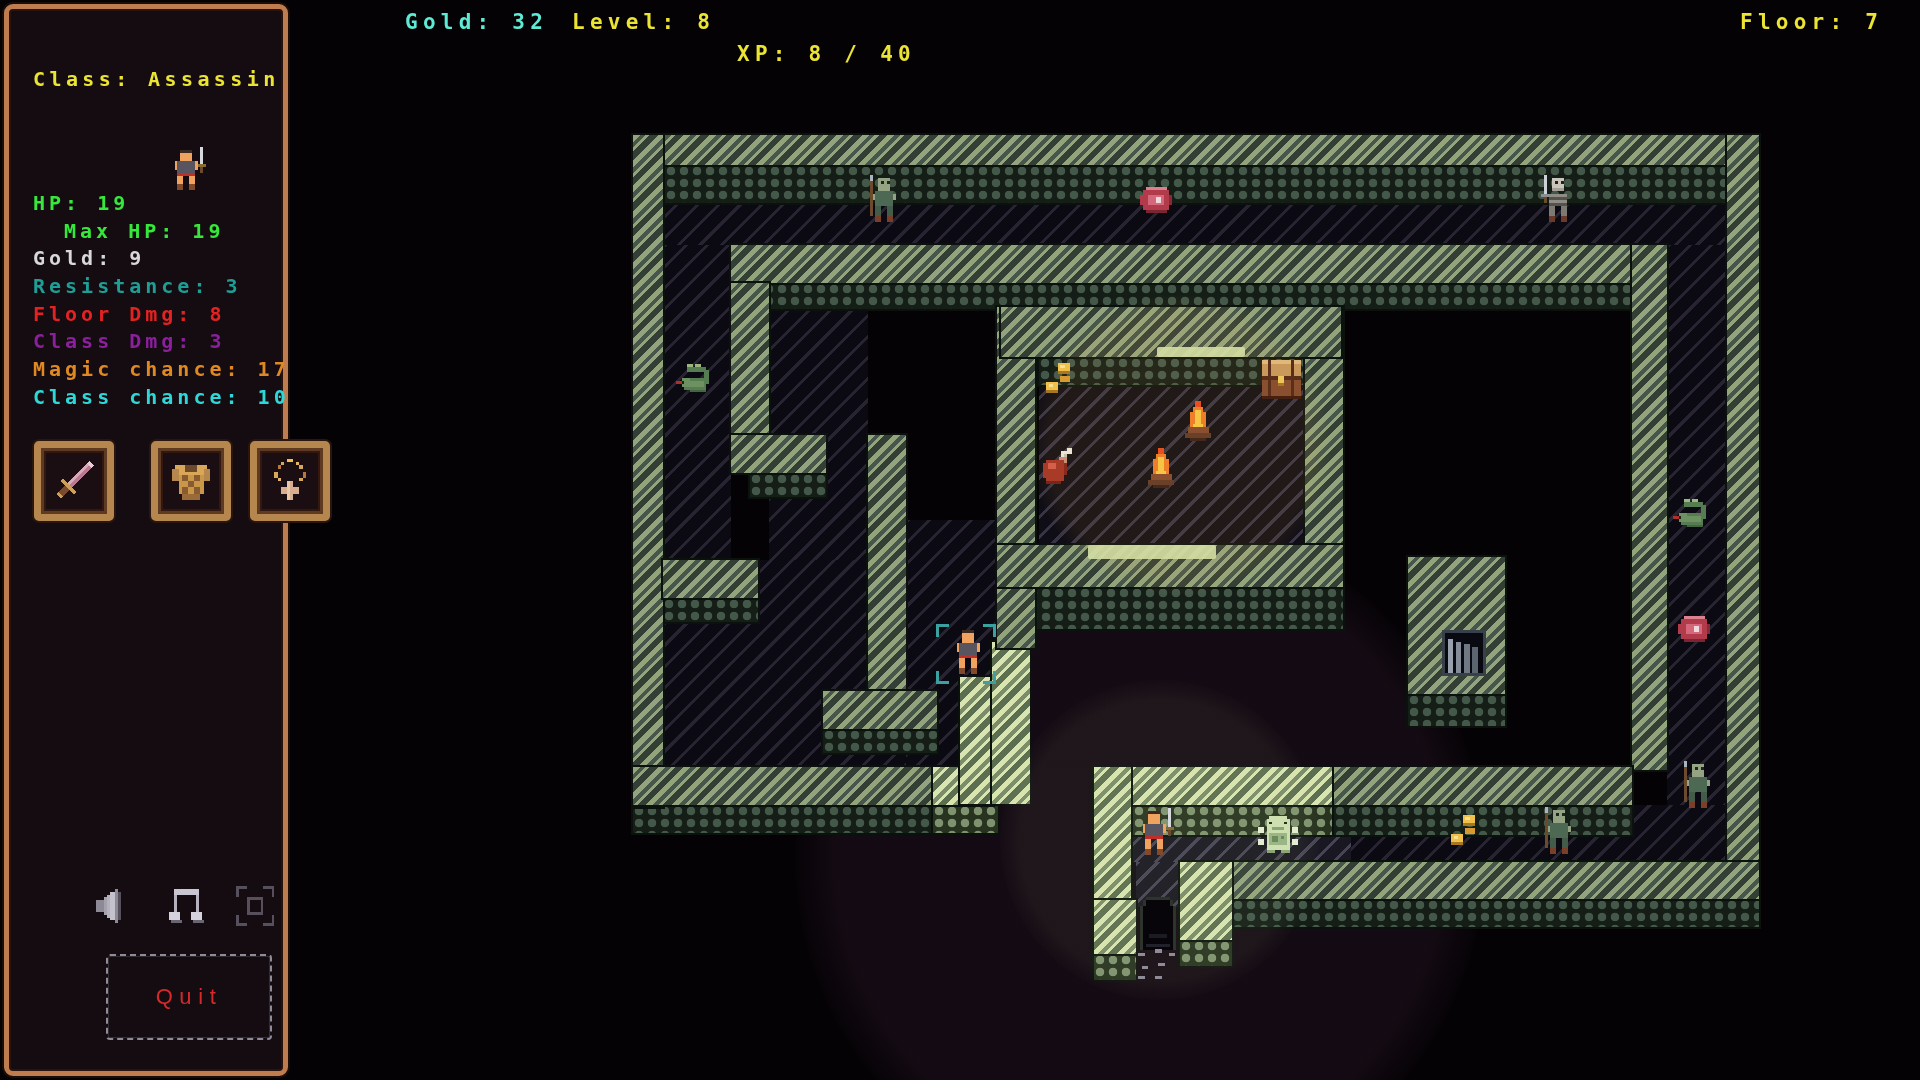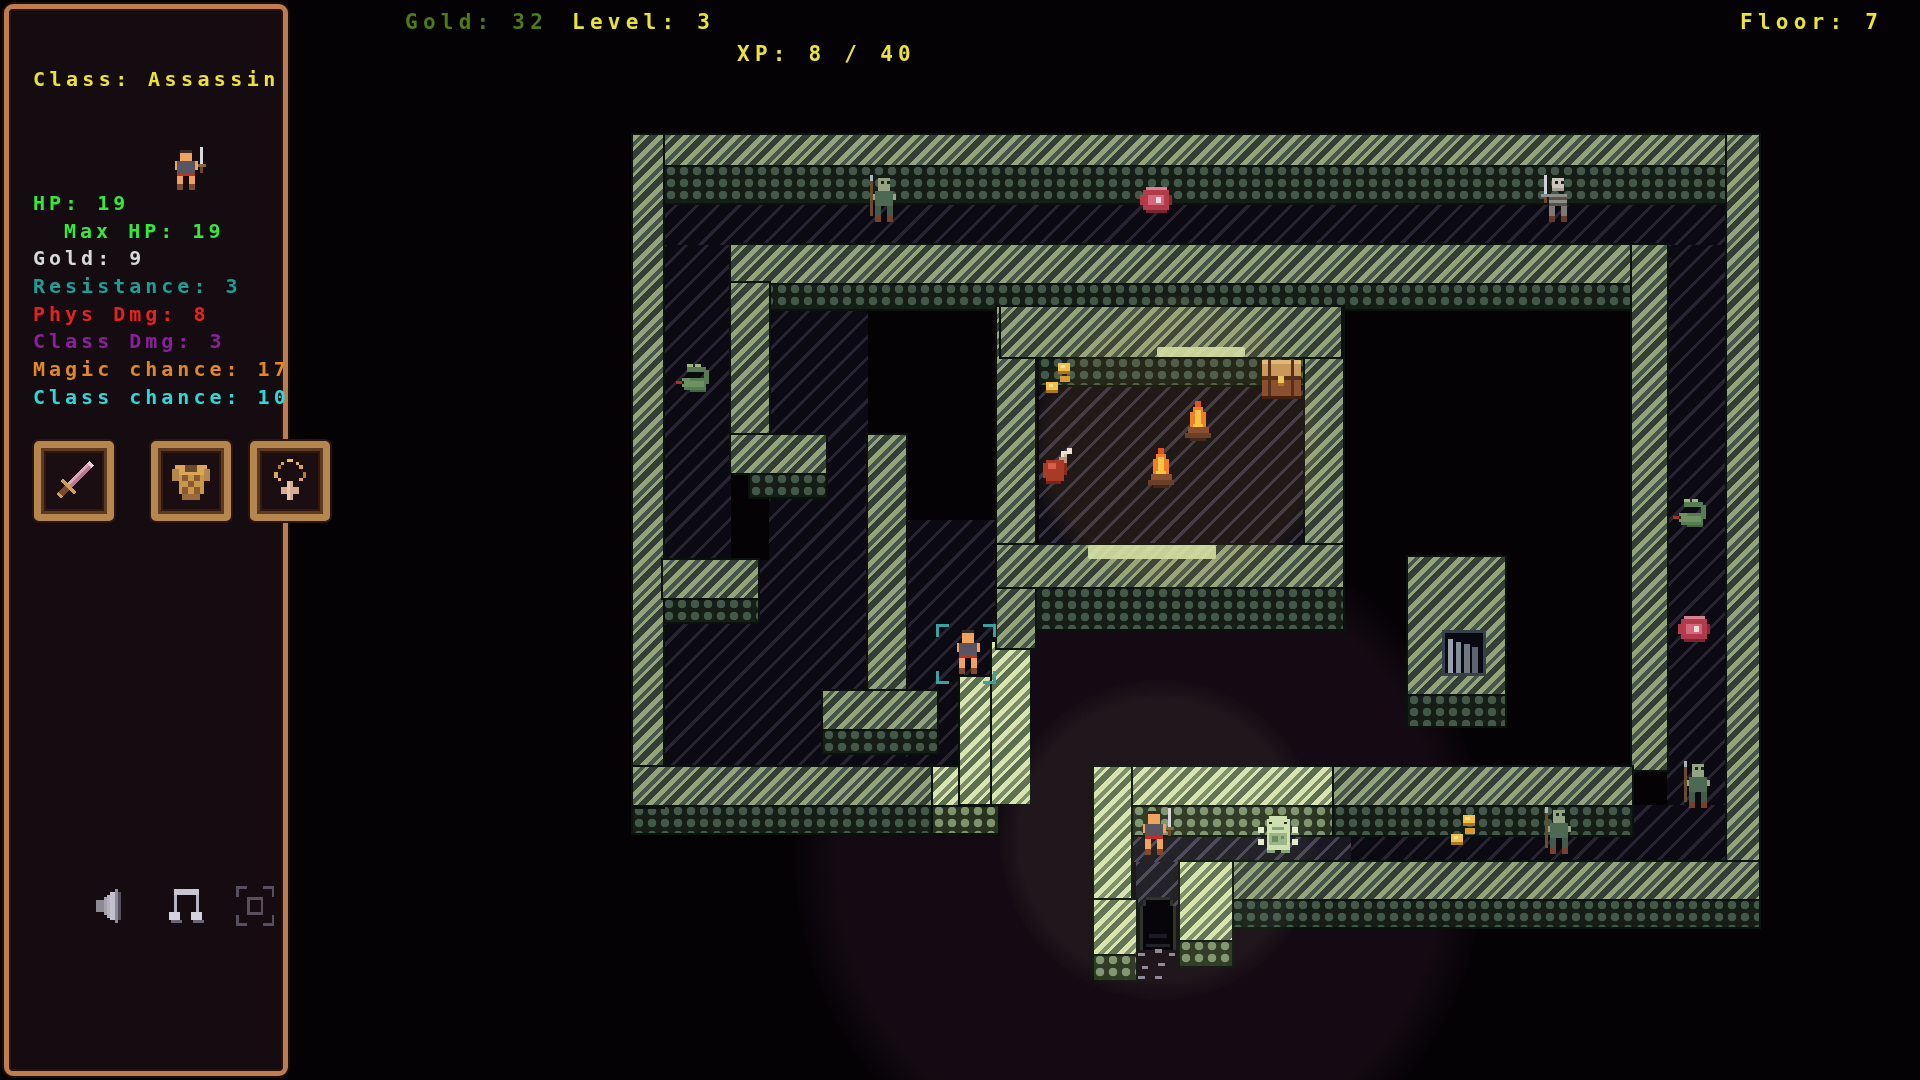--- a/index.html
+++ b/index.html
@@ -54,22 +54,22 @@
   .ent { position:absolute; }
   .ent svg { width:100%; height:100%; display:block; }
   #sel-brackets { position:absolute; pointer-events:none; }
   .corner { position:absolute; width:13px; height:13px; }
 </style>
 </head>
 <body>
 
 <div id="screen">
 
-  <div class="hud-text" style="left: 405px; color: #4d7c0f;">Gold: 32</div>
-  <div class="hud-text" style="left: 572px; color: rgb(236, 228, 51);">Level: 3</div>
+  <div class="hud-text" style="left: 405px; color: #5eead4;">Gold: 32</div>
+  <div class="hud-text" style="left: 572px; color: rgb(236, 228, 51);">Level: 8</div>
   <div class="hud-text" style="left: 737px; color: rgb(236, 228, 51); margin-top: 32px;">XP: 8 / 40</div>
   <div class="hud-text" style="left: 1740px; color: rgb(236, 228, 51);">Floor: 7</div>
 
   <div id="map">
       <div class="glow" style="left: 795px; top: 513px; height: 690px; width: 690px; background: radial-gradient(circle, rgba(58, 30, 52, 0.3) 0px, rgba(58, 30, 52, 0.3) 62%, rgba(0, 0, 0, 0) 72%);"></div>
       <div class="floor" style="left: 663px; top: 195px; width: 1064px; height: 50px;"></div>
       <div class="floor" style="left: 663px; top: 245px; width: 68px; height: 526px;"></div>
       <div class="floor" style="left: 769px; top: 306px; width: 99px; height: 265px;"></div>
       <div class="floor" style="left: 663px; top: 560px; width: 270px; height: 207px;"></div>
       <div class="floor" style="left: 906px; top: 520px; width: 91px; height: 247px;"></div>
@@ -426,21 +426,21 @@
           <rect x="9" y="13" width="2" height="2" fill="#82492b"></rect>
           <rect x="13" y="0" width="1" height="6" fill="#d6dade"></rect>
           <rect x="12" y="6" width="3" height="1" fill="#8a6a30"></rect>
           <rect x="13" y="7" width="1" height="2" fill="#6e4a2c"></rect>
         </svg></div>
     <div id="stats">
         <div class="stat-row" style="color: rgb(53, 232, 58);"><span>HP:</span><span> 19</span></div>
         <div class="stat-row" style="color: rgb(53, 232, 58); padding-left: 31px;"><span>Max HP:</span><span> 19</span></div>
         <div class="stat-row" style="color: rgb(216, 216, 216);"><span>Gold:</span><span> 9</span></div>
         <div class="stat-row" style="color: rgb(31, 158, 150);"><span>Resistance:</span><span> 3</span></div>
-        <div class="stat-row" style="color: rgb(227, 34, 34);"><span>Phys Dmg:</span><span> 8</span></div>
+        <div class="stat-row" style="color: rgb(227, 34, 34);"><span>Floor Dmg:</span><span> 8</span></div>
         <div class="stat-row" style="color: rgb(139, 31, 158);"><span>Class Dmg:</span><span> 3</span></div>
         <div class="stat-row" style="color: rgb(224, 137, 34);"><span>Magic chance:</span><span> 17</span></div>
         <div class="stat-row" style="color: rgb(46, 216, 216);"><span>Class chance:</span><span> 10</span></div>
       </div>
     <div id="slots">
         <div class="slot" style="left: 25px; top: 0px;"><span><svg viewBox="0 0 16 16" shape-rendering="crispEdges" preserveAspectRatio="none">
               <g transform="rotate(45 8 8)">
                 <rect x="7" y="0" width="2" height="10" fill="#b87a92"></rect>
                 <rect x="7" y="0" width="1" height="10" fill="#d9a9ba"></rect>
                 <rect x="7" y="0" width="2" height="1" fill="#e8cdd6"></rect>
@@ -503,15 +503,16 @@
             <rect x="1" y="11" width="1" height="4" fill="#55505c"></rect>
             <rect x="1" y="14" width="4" height="1" fill="#55505c"></rect>
             <rect x="14" y="11" width="1" height="4" fill="#55505c"></rect>
             <rect x="11" y="14" width="4" height="1" fill="#55505c"></rect>
             <rect x="5" y="5" width="6" height="1" fill="#55505c"></rect>
             <rect x="5" y="10" width="6" height="1" fill="#55505c"></rect>
             <rect x="5" y="5" width="1" height="6" fill="#55505c"></rect>
             <rect x="10" y="5" width="1" height="6" fill="#55505c"></rect>
           </svg></div>
       </div>
+    <button id="quit-btn" style="color: rgb(212, 42, 42);">Quit</button>
   </div>
 
 </div>
 
 </body></html>

